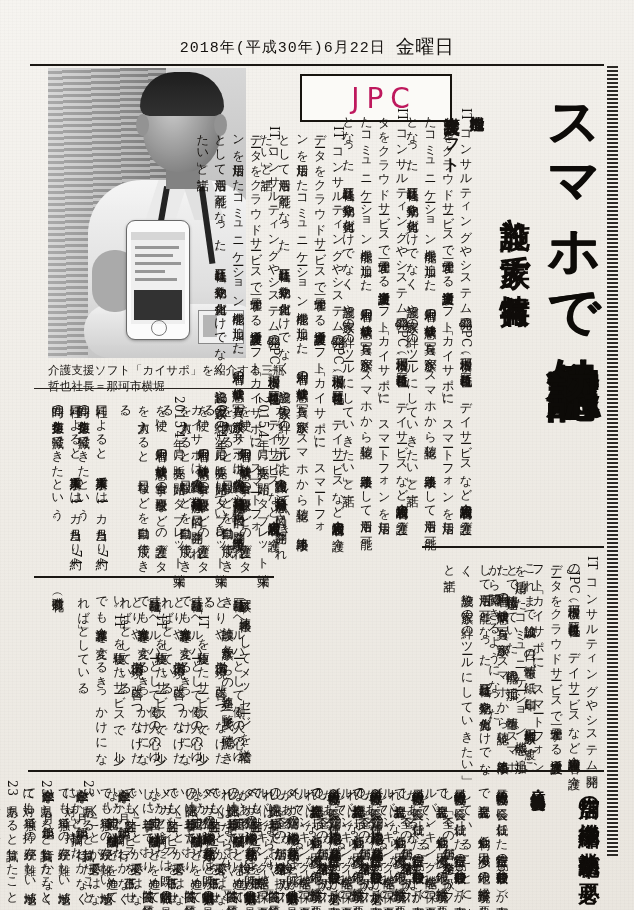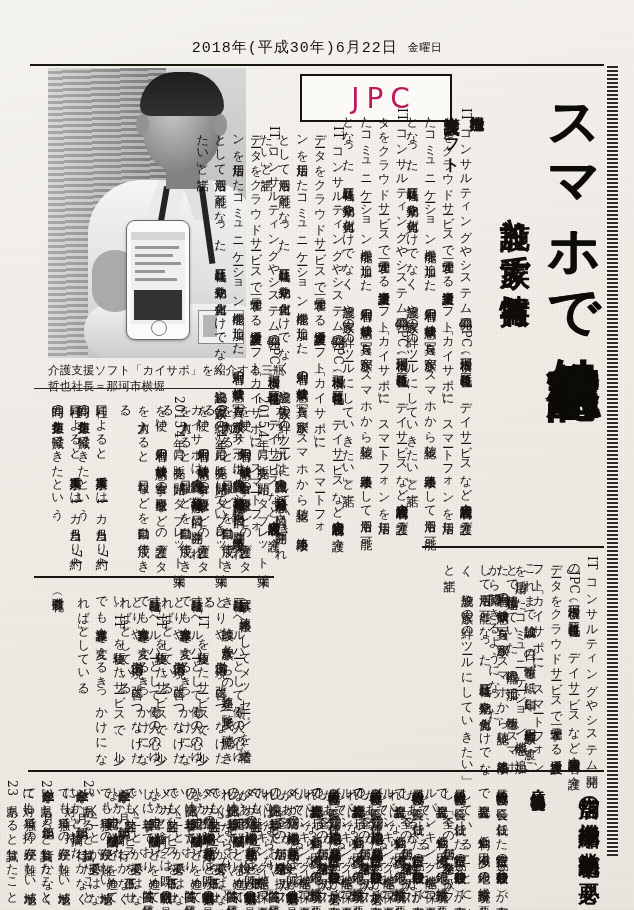--- a/index.html
+++ b/index.html
@@ -30,21 +30,21 @@
     white-space:pre-line;
   }
 
   
   #dateline{
     position:absolute;left:0;top:34px;width:634px;height:26px;
     display:flex;align-items:center;justify-content:center;
     letter-spacing:.5px;
   }
   #dateline .d1{font-size:15px;font-family:Liberation Mono, monospace;letter-spacing:1px;}
-  #dateline .d2{font-size:11px;margin-left:10px;font-family:Liberation Mono, monospace;}
+  #dateline .d2{font-size:19px;margin-left:10px;font-family:Liberation Mono, monospace;}
   #rule-top{position:absolute;left:30px;top:64px;width:574px;height:2px;background:#1a1713;}
 
   
   #edge-band{
     position:absolute;right:16px;top:66px;width:11px;height:790px;
     background:repeating-linear-gradient(180deg,#1b1815 0 2px,#f1eee9 2px 4px);
     opacity:.92;
   }
 
   

